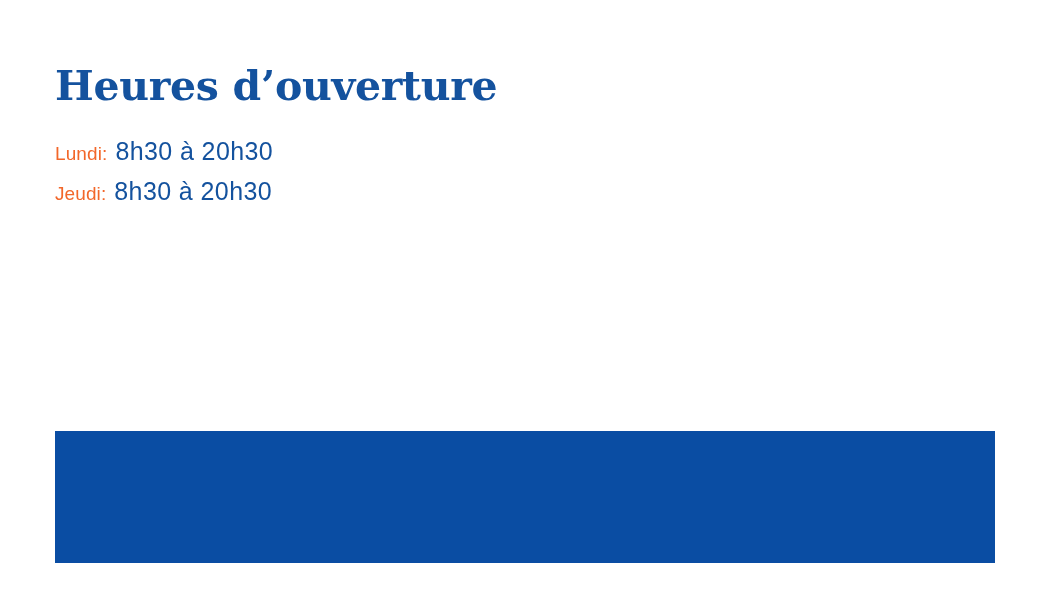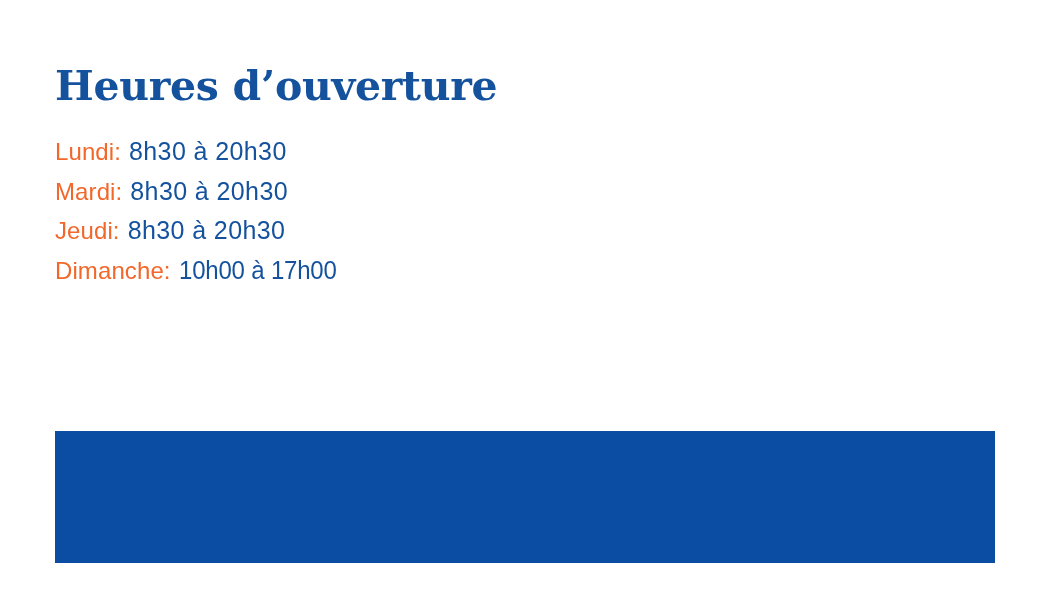--- a/index.html
+++ b/index.html
@@ -39,21 +39,21 @@
   }
   .hours-row {
     height: 39.5px;
     line-height: 39.5px;
     white-space: nowrap;
     font-size: 25px;
   }
   .day-label {
     color: #F2672A;
     font-family: "Liberation Sans", sans-serif;
-    font-size: 24px;
+    font-size: 19px;
     letter-spacing: 0.1px;
   }
   .day-time {
     color: #14529E;
     font-family: "Liberation Sans", sans-serif;
     font-size: 25px;
     letter-spacing: 0.4px;
     margin-left: 8px;
   }
   
@@ -86,32 +86,26 @@
 <div class="slide">
 
   <div class="page-title">Heures d’ouverture</div>
 
   <div class="hours-list">
 
     <div class="hours-row">
       <span class="day-label">Lundi:</span><span class="day-time">8h30  à  20h30</span>
     </div>
 
-    <div class="hours-row">
-      <span class="day-label">Mardi:</span><span class="day-time">8h30  à  20h30</span>
-    </div>
 
 
     <div class="hours-row">
       <span class="day-label">Jeudi:</span><span class="day-time">8h30  à  20h30</span>
     </div>
 
 
 
-    <div class="hours-row variant-condensed">
-      <span class="day-label">Dimanche:</span><span class="day-time">10h00  à  17h00</span>
-    </div>
 
   </div>
 
   <div class="footer-band"></div>
 
 </div>
 
 </body></html>

